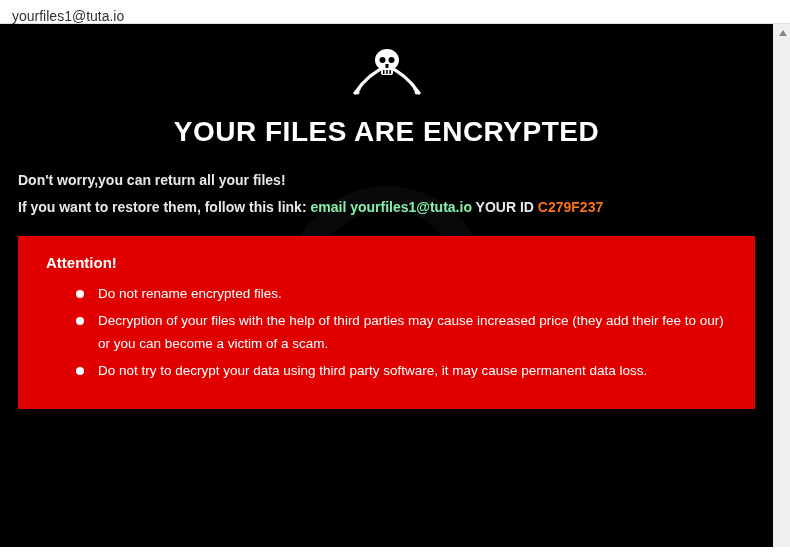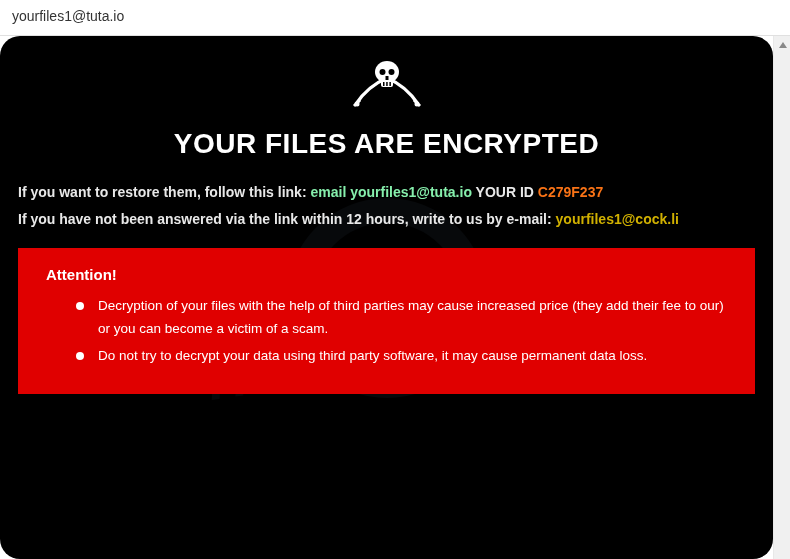--- a/index.html
+++ b/index.html
@@ -6,40 +6,39 @@
     body {
       width: 790px;
       height: 559px;
       background: #fff;
       font-family: 'Segoe UI', Arial, sans-serif;
       overflow: hidden;
       position: relative;
     }
     .titlebar {
       width: 100%;
-      height: 36px;
+      height: 24px;
       background: #fff;
       border-bottom: 1px solid #e0e0e0;
       padding: 8px 12px;
       font-size: 14px;
       color: #333;
     }
     .content-wrapper {
       position: relative;
       width: 100%;
       height: calc(100% - 36px);
       display: flex;
     }
     .main-content {
       flex: 1;
       background: #000;
       position: relative;
       padding: 20px 18px;
       height: 100%;
-      border-radius: 20px;
     }
     .scrollbar-track {
       width: 17px;
       height: 100%;
       background: #f0f0f0;
       position: relative;
       border-left: 1px solid #e8e8e8;
     }
     .scrollbar-arrow {
       width: 17px;
@@ -179,32 +178,31 @@
           <circle cx="43.5" cy="16" r="3" fill="#000"></circle>
           <rect x="37.5" y="20" width="3" height="4" fill="#000"></rect>
           <rect x="35" y="26" width="1.5" height="4" fill="#000"></rect>
           <rect x="38.2" y="26" width="1.5" height="4" fill="#000"></rect>
           <rect x="41.4" y="26" width="1.5" height="4" fill="#000"></rect>
         </svg>
       </div>
 
       <div class="heading">YOUR FILES ARE ENCRYPTED</div>
 
+      <div class="intro-line">Don't worry,you can return all your files!</div>
 
       <div class="intro-line">
         <span>If you want to restore them, follow this link: </span><span class="link-yellow">email yourfiles1@tuta.io</span><span>  YOUR ID </span><span class="id-red">C279F237</span>
       </div>
 
-      <div class="intro-line">
-        <span>If you have not been answered via the link within 12 hours, write to us by e-mail: </span><span class="email-yellow">yourfiles1@cock.li</span>
-      </div>
 
       <div class="attention-box">
         <div class="attention-title">Attention!</div>
         <ul class="bullet-list">
+          <li>Do not rename encrypted files.</li>
           <li>Decryption of your files with the help of third parties may cause increased price (they add their fee to our) or you can become a victim of a scam.</li>
           <li>Do not try to decrypt your data using third party software, it may cause permanent data loss.</li>
         </ul>
       </div>
     </div>
   </div>
 
   <div class="scrollbar-track">
     <div class="scrollbar-arrow">
       <svg width="8" height="6" viewBox="0 0 8 6">

